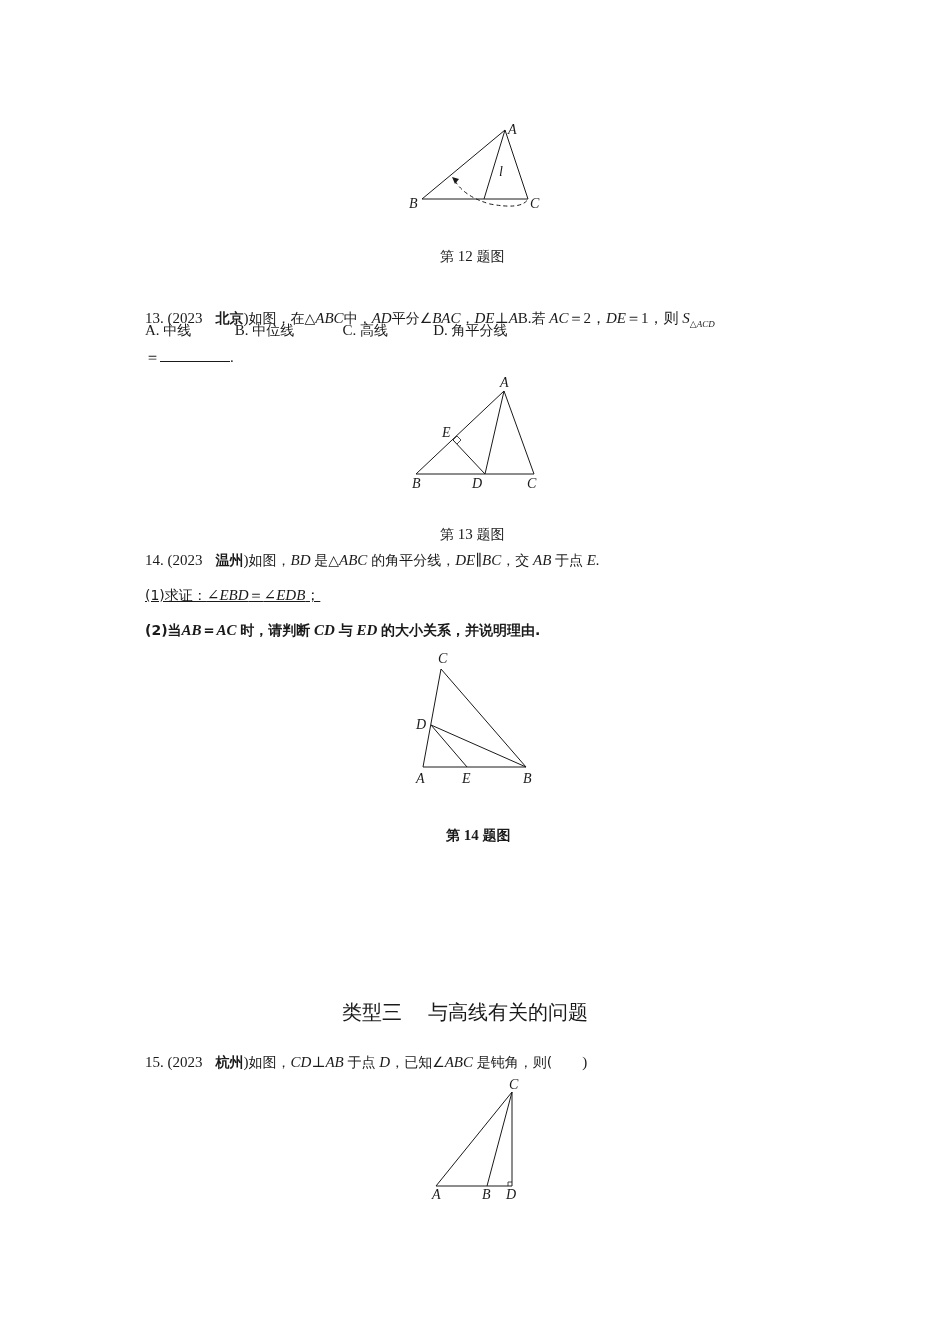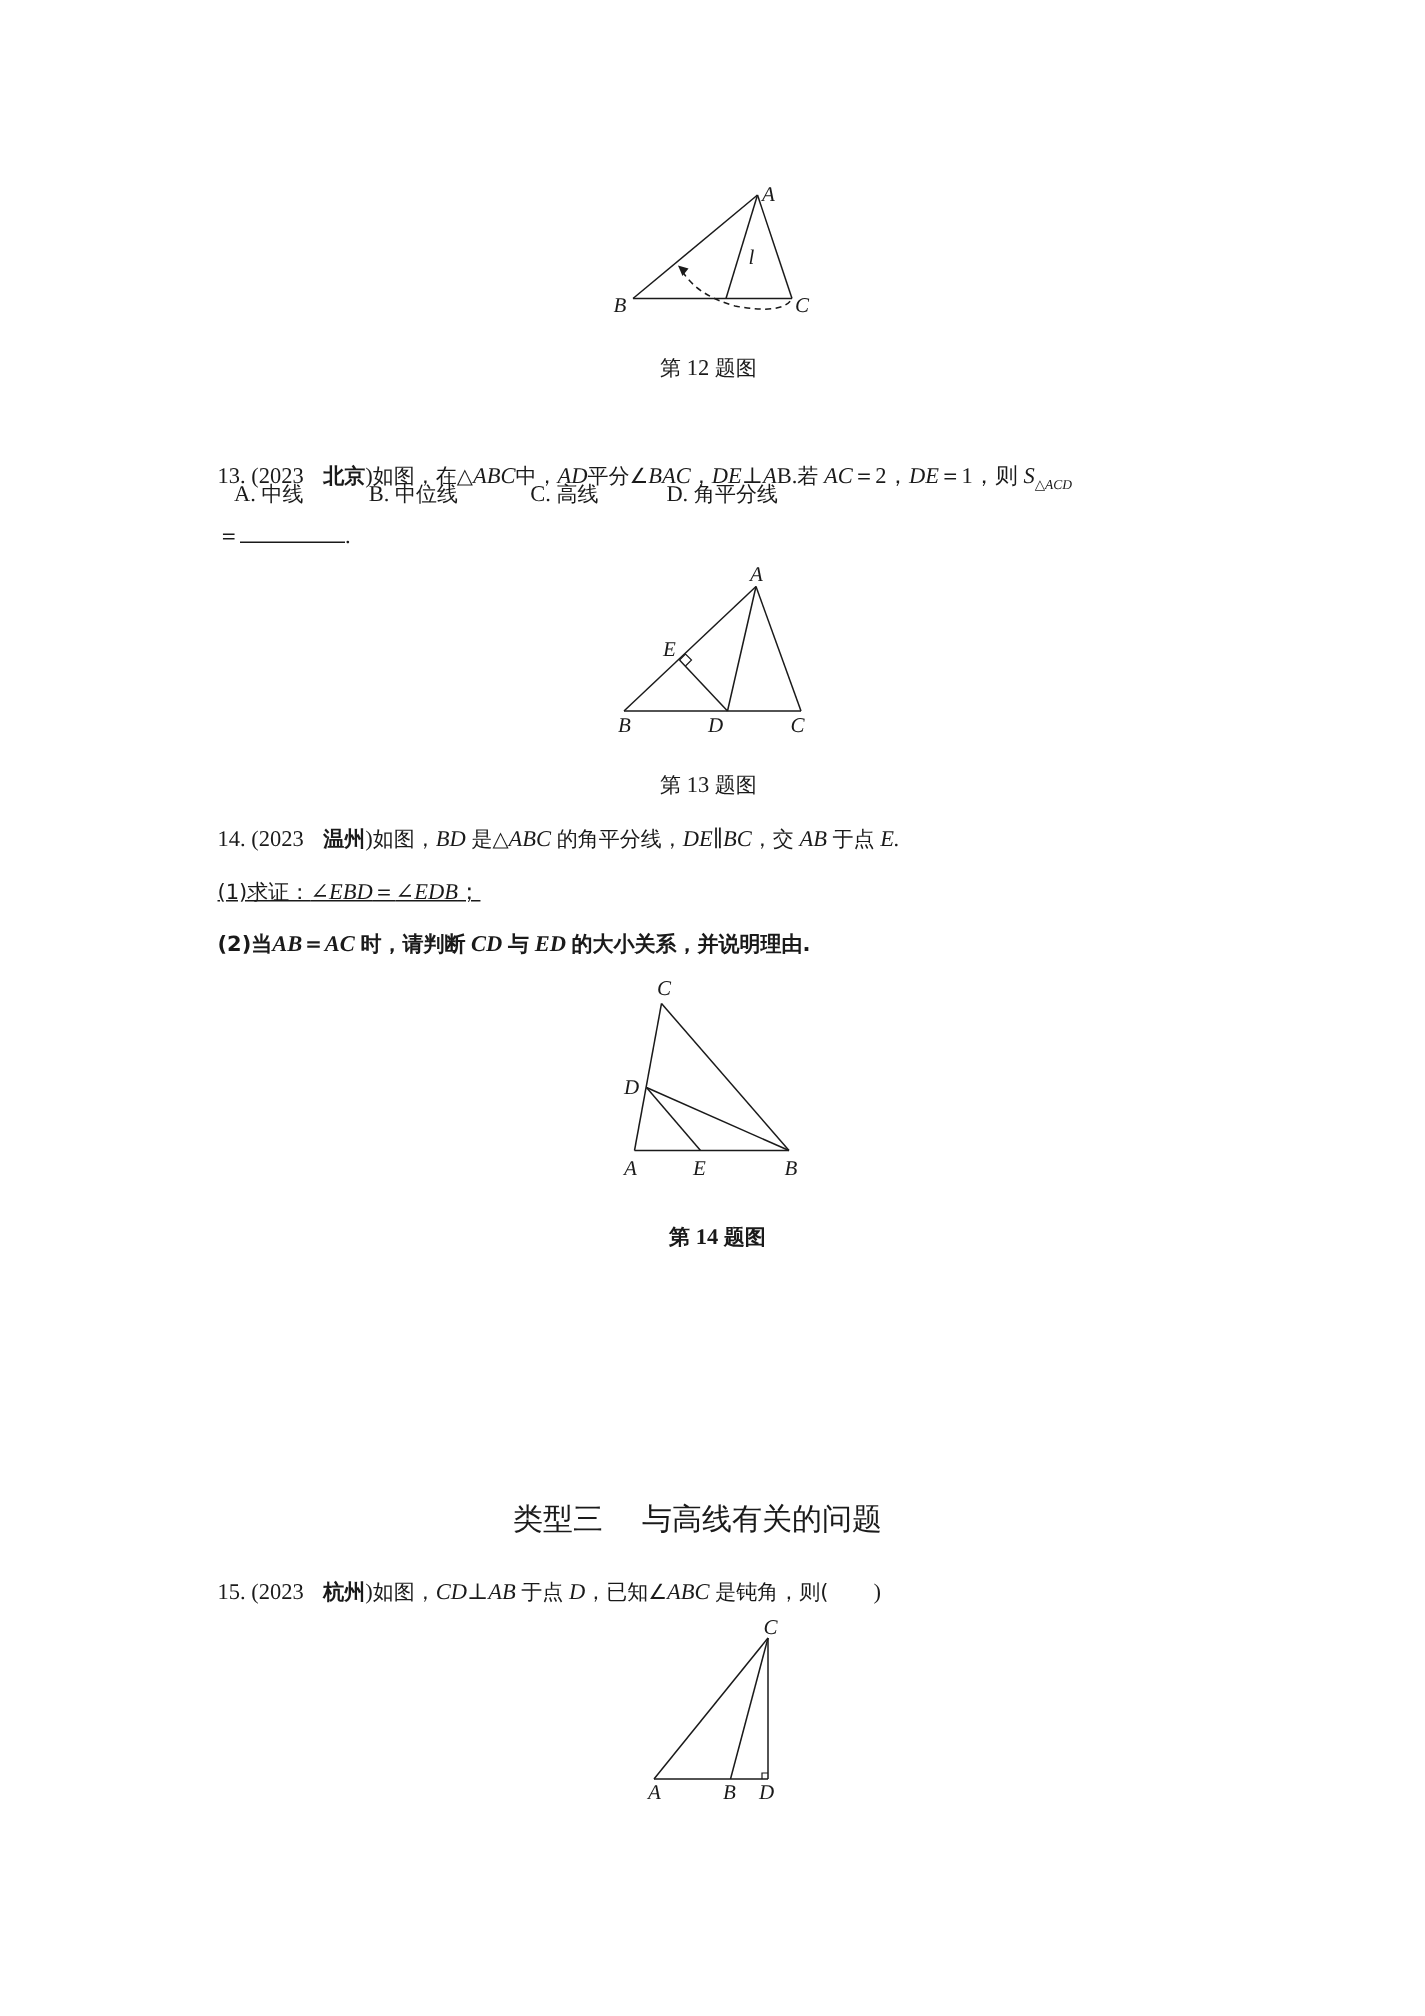--- a/index.html
+++ b/index.html
@@ -1,20 +1,20 @@
 <!DOCTYPE html>
 <html><head>
 <meta charset="utf-8">
 <style>
   html, body { margin: 0; padding: 0; background: #ffffff; }
   body { width: 950px; height: 1344px; position: relative; overflow: hidden;
          font-family: "Liberation Serif", "DejaVu Serif", serif; color: #1a1a1a; }
   .abs { position: absolute; }
   .txt { font-size: 15px; line-height: 20px; white-space: nowrap; }
-  .cap { font-size: 15px; line-height: 20px; white-space: nowrap; }
+  .cap { font-size: 15px; line-height: 20px; white-space: nowrap; margin-top: 10px; }
   .cap .zh { font-family: "DejaVu Sans", sans-serif; font-size: 14px; }
   .zh { font-family: "DejaVu Sans", sans-serif; font-size: 14px; }
   .it { font-style: italic; }
   .bold { font-weight: bold; margin-left: 13px; }
   .heading { font-family: "DejaVu Sans", sans-serif; font-size: 20px; line-height: 26px; white-space: nowrap; }
   .opt { display: inline-block; }
   .blank { display: inline-block; width: 70px; border-bottom: 1px solid #1a1a1a; height: 14px; vertical-align: baseline; }
   sub { font-size: 9px; font-style: italic; }
   svg text { font-family: "Liberation Serif", serif; font-style: italic; font-size: 14px; fill: #1a1a1a; }
   svg line, svg path, svg polyline { stroke: #1a1a1a; stroke-width: 1; fill: none; }
@@ -35,21 +35,21 @@
   <text x="99" y="61">l</text>
 </svg>
 
 <div class="abs cap" style="left:440px;top:236px;">
   <span class="zh">第</span>
   <span>12</span>
   <span class="zh">题图</span>
 </div>
 
 <div class="abs txt" style="left:145px;top:272px;">
-  <span class="opt" style="width:86px;margin-left:11px;"><span>A.</span> <span class="zh">中线</span></span>
+  <span class="opt" style="width:86px;"><span>A.</span> <span class="zh">中线</span></span>
   <span class="opt" style="width:104px;margin-top:48px;"><span>B.</span> <span class="zh">中位线</span></span>
   <span class="opt" style="width:87px;"><span>C.</span> <span class="zh">高线</span></span>
   <span class="opt"><span>D.</span> <span class="zh">角平分线</span></span>
 </div>
 
 <div class="abs txt" style="left:145px;top:308px;">
   <span>13.</span>
   <span>(2023</span><span class="zh bold">北京</span><span>)</span><span class="zh">如图，在△</span><span class="it">ABC</span><span class="zh">中，</span><span class="it">AD</span><span class="zh">平分∠</span><span class="it">BAC</span><span class="zh">，</span><span class="it">DE</span><span>⊥</span><span class="it">A</span><span>B.</span><span class="zh">若</span> <span class="it">AC</span><span>＝2，</span><span class="it">DE</span><span>＝1，则</span> <span class="it">S</span><sub>△ACD</sub>
 </div>
 <div class="abs txt" style="left:145px;top:347px;">

